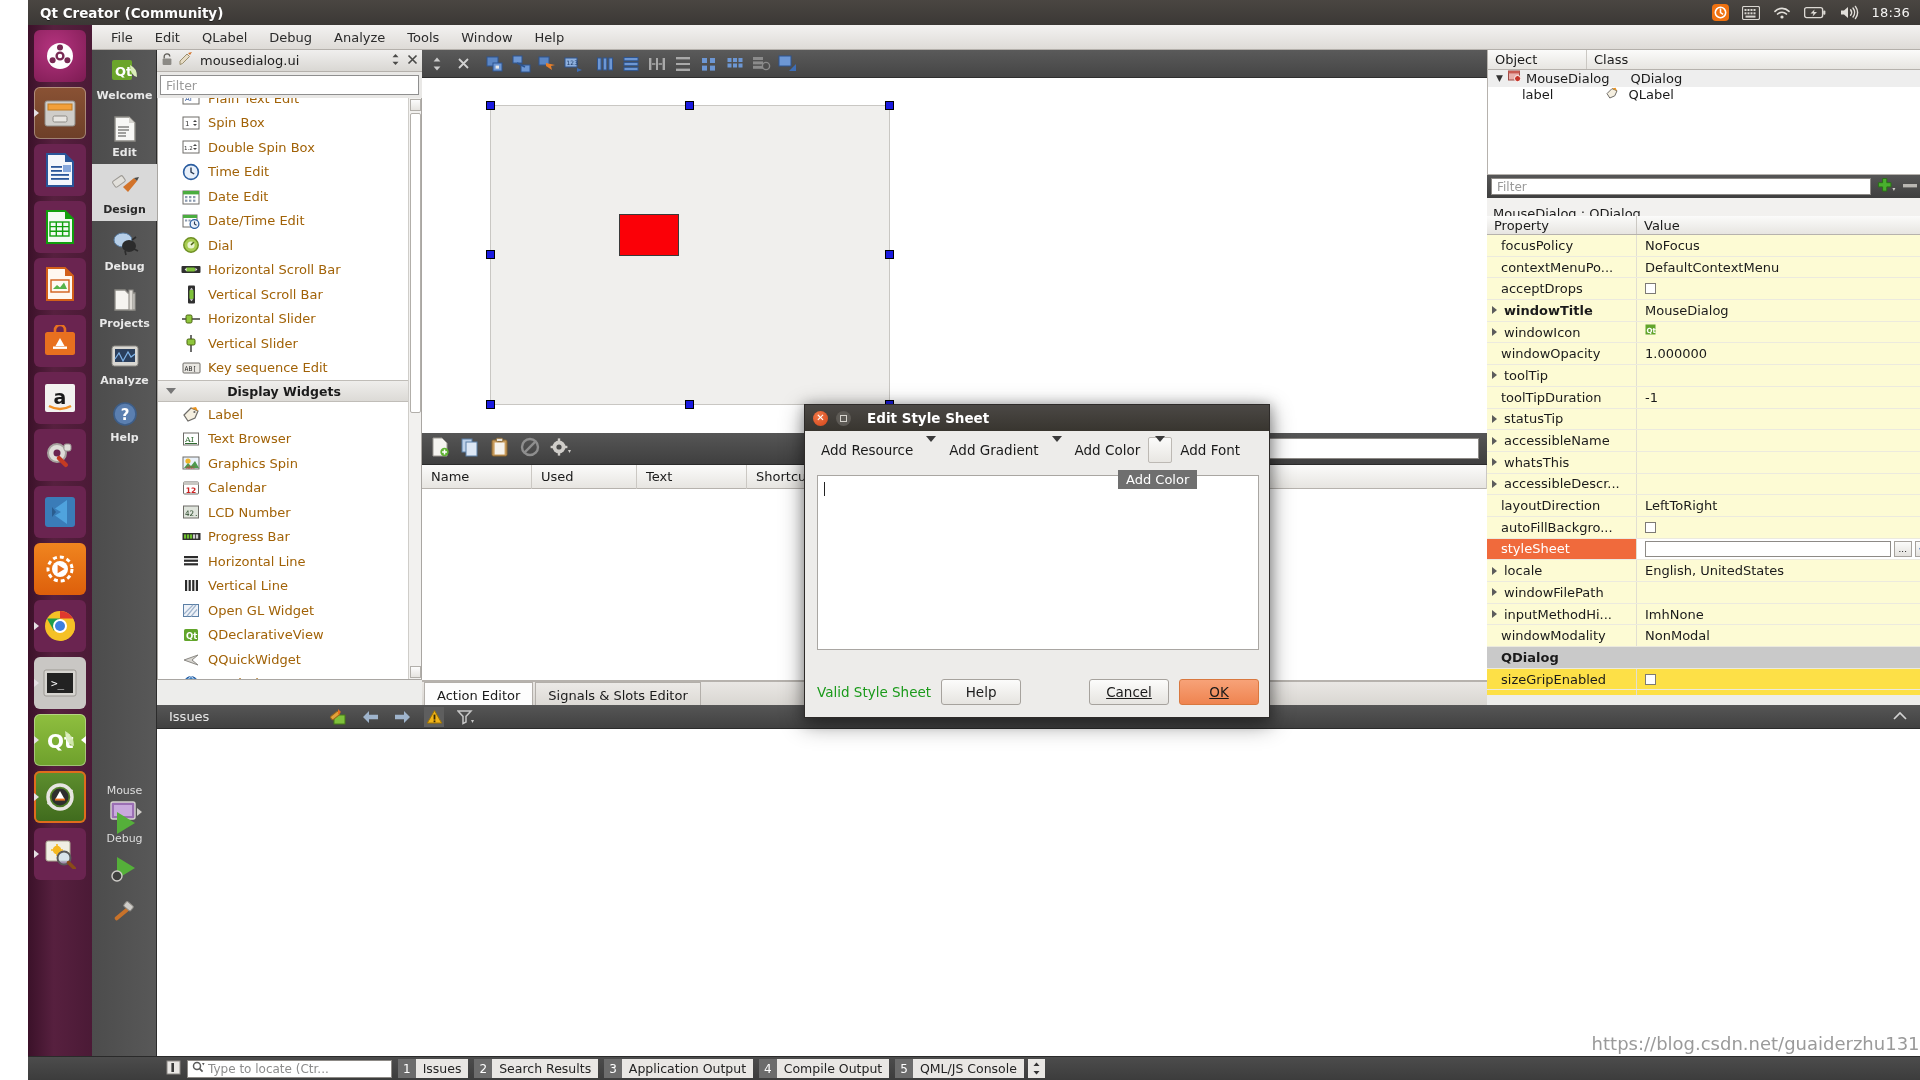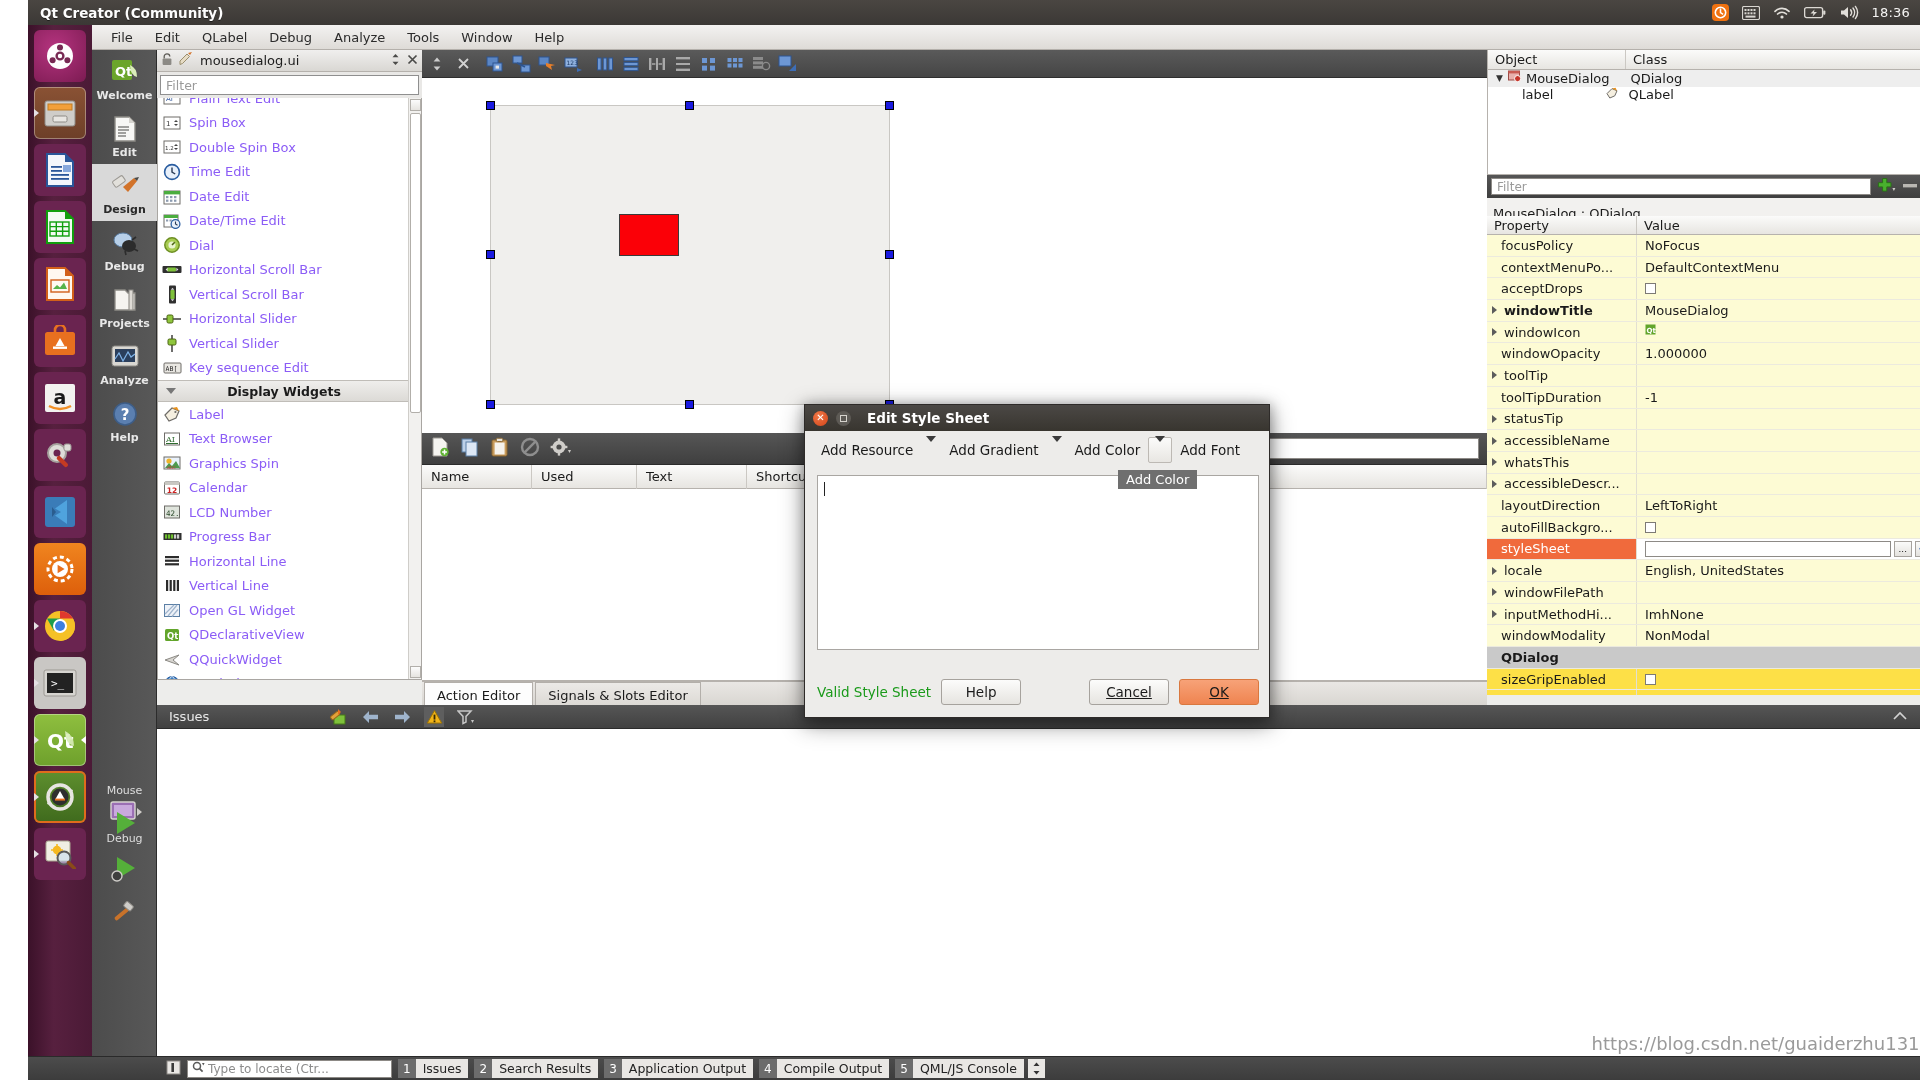--- a/index.html
+++ b/index.html
@@ -84,21 +84,21 @@
     border-bottom:1px solid #b5b1ac; display:flex; align-items:center; gap:6px; padding:0 4px;
     font-size:12.5px;
   }
   .wbox-tb .fname { font-weight:normal; color:#1d1d1d; font-size:13px; }
   .filterbox {
     margin:3px; height:20px; background:#fff; border:1px solid #8f8f8f;
     display:flex;align-items:center; padding-left:5px; color:#9a9a9a; font-size:12.5px;
   }
   .wlist { position:absolute; left:0; top:48px; width:265px; height:582px; background:#fff;
            border:1px solid #a9a6a2; border-top:none; overflow:hidden; }
-  .wrow { height:24.5px; display:flex; align-items:center; gap:7px; padding-left:4px; font-size:13px; color:#8b5cf6; }
+  .wrow { height:24.5px; display:flex; align-items:center; gap:7px; padding-left:23px; font-size:13px; color:#a16207; }
   .wrow .wi { width:20px; height:18px; display:flex;align-items:center;justify-content:center; flex:0 0 20px; }
   .wcat {
     height:22px; background:linear-gradient(to bottom,#efeeec,#dcdad6);
     border-top:1px solid #c0bdb8; border-bottom:1px solid #c0bdb8;
     display:flex; align-items:center; justify-content:center; font-weight:bold; font-size:12.5px; position:relative;
   }
   .wcat .tri { position:absolute; left:8px; width:0;height:0;border-left:5px solid transparent;border-right:5px solid transparent;border-top:6px solid #777; }
   .vscroll { position:absolute; right:0; top:0; width:13px; height:100%; background:#f2f1ef; border-left:1px solid #cfcdc9; }
   .vscroll .thumb { position:absolute; left:1px; width:11px; background:#fff; border:1px solid #b2afaa; border-radius:2px; }
   .sc-arrow { position:absolute; left:1px; width:11px; height:12px; background:linear-gradient(to bottom,#fcfcfc,#e6e4e0); border:1px solid #b2afaa; }
@@ -1059,21 +1059,21 @@
       <div class="aetab active">
         <span>Action Editor</span>
       </div>
       <div class="aetab">
         <span>Signals &amp; Slots Editor</span>
       </div>
     </div>
 
     <div style="position:absolute;left:1395px;top:25px;width:461px;height:125px;background:#fff;border:1px solid #b6b2ad;border-top:none;">
       <div class="oihead">
-        <span class="col" style="width:138px;">Object</span>
+        <span class="col" style="width:99px;">Object</span>
         <span class="col" style="flex:1;">Class</span>
       </div>
       <div class="oirow sel">
         <span style="font-size:9px;color:#333;">▼</span>
         <span>
           <svg width="13" height="13" viewBox="0 0 13 13">
               <rect x="0.5" y="1" width="11" height="9" fill="#e8b0ac" stroke="#9a4a44"></rect>
               <rect x="0.5" y="1" width="11" height="2.4" fill="#c85b52"></rect>
               <circle cx="9.6" cy="8.6" r="3.1" fill="#c6352b" stroke="#fff" stroke-width="1"></circle>
             </svg>

